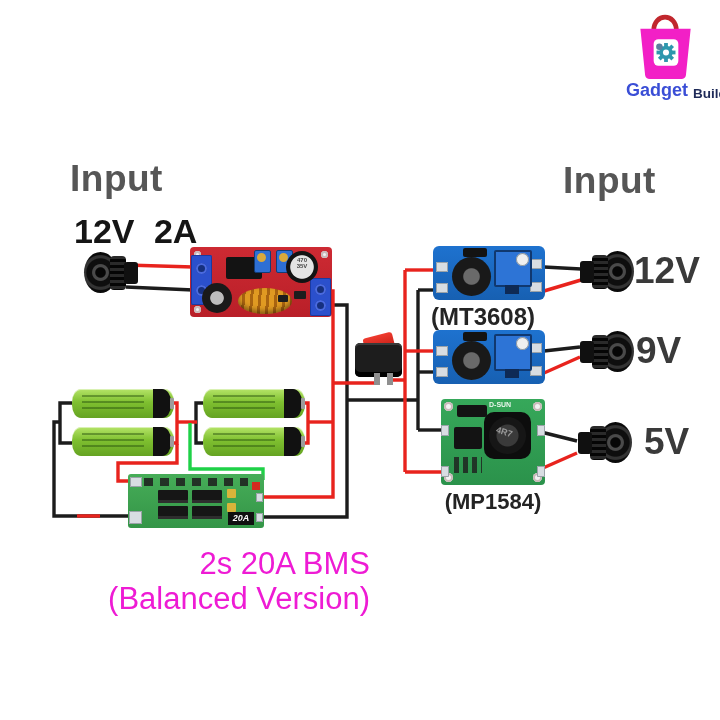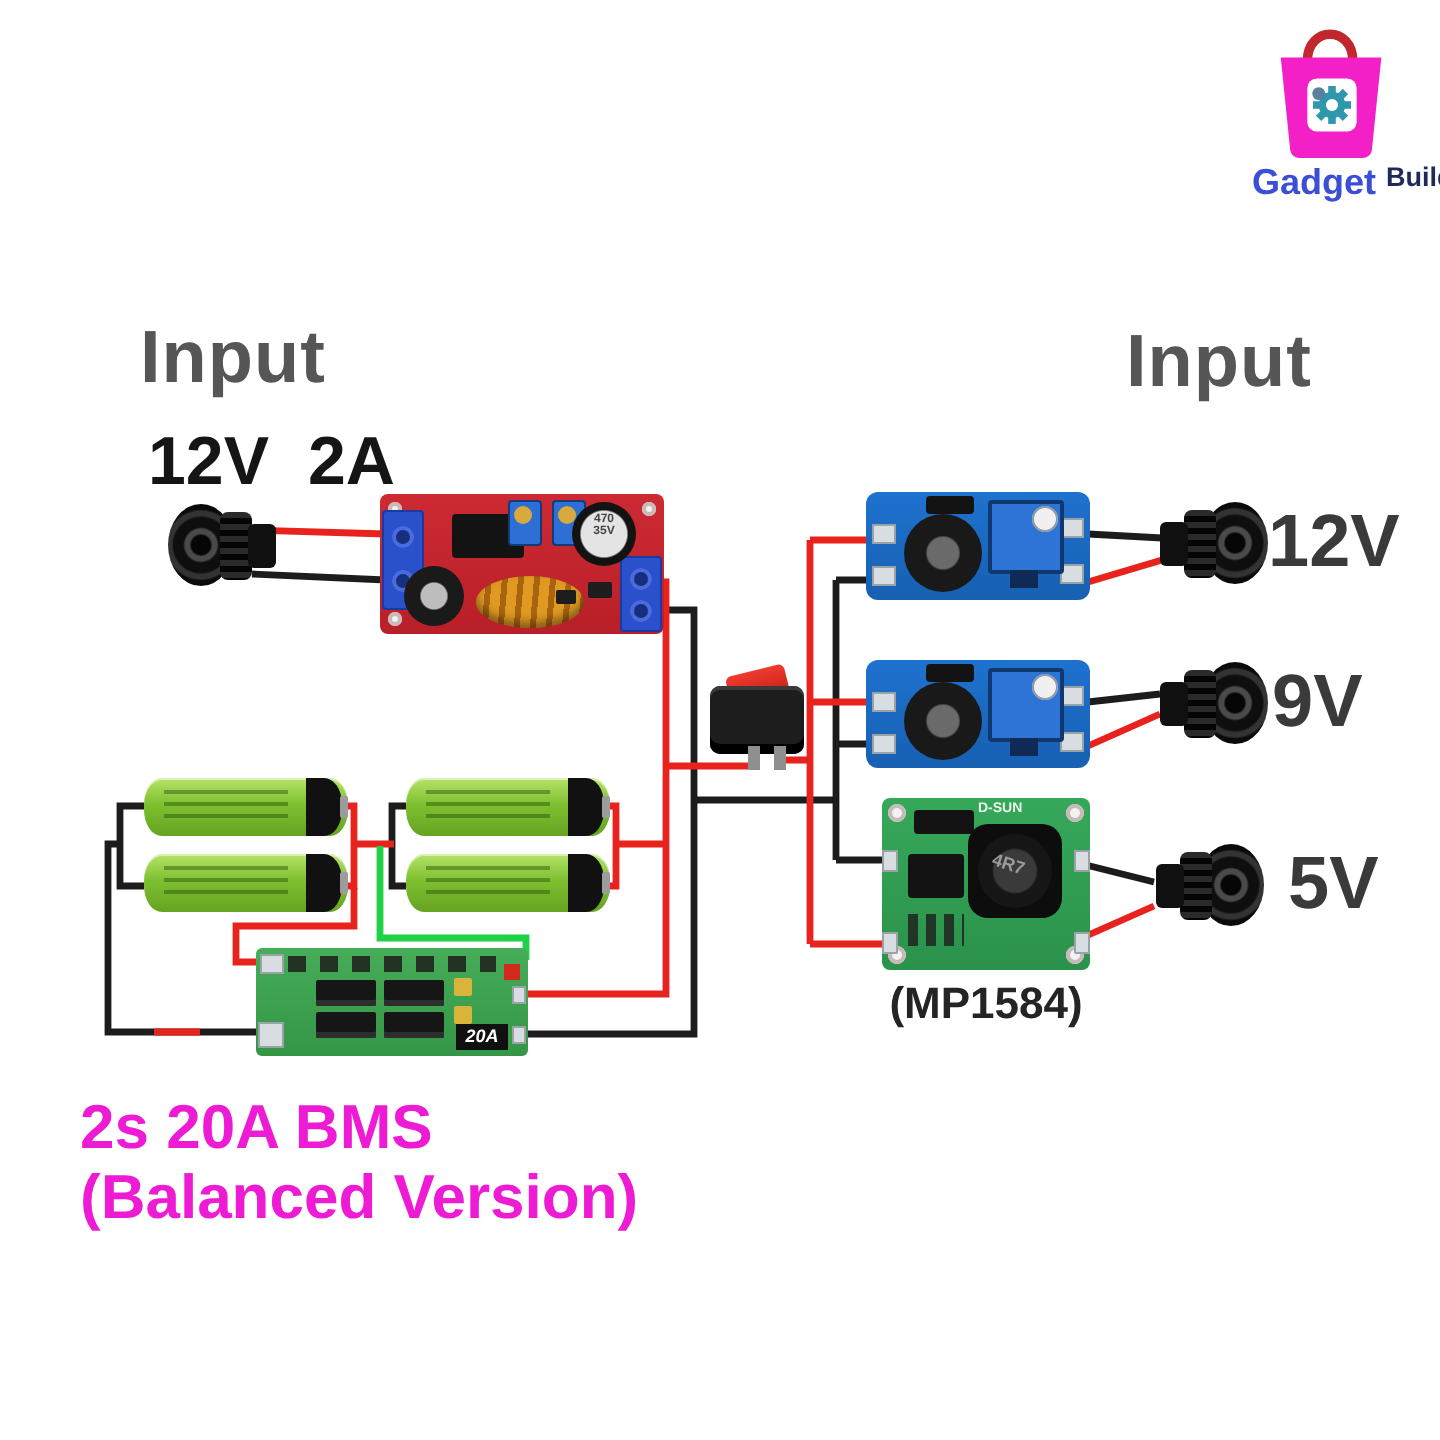--- a/index.html
+++ b/index.html
@@ -9,21 +9,21 @@
   .wires{position:absolute;left:0;top:0;width:720px;height:720px;z-index:1;}
   .layer{z-index:2;}
 
   
   .title{font-weight:bold;font-size:37px;color:#565656;letter-spacing:0.5px;}
   .spec{font-weight:bold;font-size:34px;color:#151515;word-spacing:10px;}
   .volt{font-weight:bold;font-size:37px;color:#3a3a3a;}
   .mod-label{font-weight:bold;color:#242424;text-align:center;}
 
   
-  .logo-text{display:flex;align-items:flex-start;gap:5px;}
+  .logo-text{display:flex;align-items:flex-end;gap:5px;}
   .brand1{font-size:18px;font-weight:bold;color:#3a4ed6;}
   .brand2{font-size:13.5px;font-weight:bold;color:#1e2a58;}
 
   
   .jack{width:56px;height:46px;z-index:3;}
   .jack.flip{transform:scaleX(-1);}
   .jack .face{position:absolute;left:0;top:2px;width:33px;height:41px;border-radius:50%;
     background:radial-gradient(circle at 50% 50%, #060606 0 18%, #4a4a4a 22% 30%, #0e0e0e 34% 52%, #333 56% 64%, #0a0a0a 68% 100%);}
   .jack .nut{position:absolute;left:26px;top:6px;width:16px;height:34px;border-radius:4px;
     background:repeating-linear-gradient(180deg,#2a2a2a 0 3px,#050505 3px 6px);}
@@ -56,21 +56,21 @@
   
   .bms{left:128px;top:474px;width:136px;height:54px;background:linear-gradient(#46ad58,#349547);border-radius:3px;font-style:italic;}
   .bms .toprow{position:absolute;left:16px;top:4px;width:104px;height:8px;opacity:.85;
     background:repeating-linear-gradient(90deg,#1d1d1d 0 9px,transparent 9px 16px);}
   .fet{position:absolute;width:30px;height:13px;background:#161616;border-radius:1px;box-shadow:inset 0 -3px 0 #2e2e2e;}
   .pad{position:absolute;background:#d8dde2;border-radius:1px;box-shadow:inset 0 0 0 1px #9aa2a8;}
   .gold{position:absolute;width:9px;height:9px;background:#d9b43a;border-radius:1px;}
   .bms-badge{position:absolute;left:100px;top:38px;width:26px;height:13px;background:#101010;color:#fff;
     font-size:9px;font-weight:bold;text-align:center;line-height:13px;}
   .redmark{position:absolute;width:8px;height:8px;background:#d22a1f;}
-  .caption{left:40px;top:546px;width:330px;text-align:left;color:#ee1bd4;font-weight:bold;font-size:31px;line-height:35px;}
+  .caption{left:40px;top:546px;width:330px;text-align:right;color:#ee1bd4;font-weight:normal;font-size:31px;line-height:35px;}
 
   
   .mt{width:112px;height:54px;background:linear-gradient(#1e72cf,#1760b2);border-radius:6px;}
   .mt .coil{position:absolute;left:19px;top:11px;width:39px;height:39px;border-radius:50%;
     background:radial-gradient(circle,#6a6a6a 0 28%,#191919 32%);}
   .mt .ic{left:30px;top:2px;width:24px;height:9px;}
   .mt .tp{position:absolute;left:61px;top:4px;width:34px;height:33px;background:#2d74d6;border:2px solid #10386f;border-radius:2px;}
   .mt .tp .screw2{position:absolute;right:1px;top:1px;width:13px;height:13px;border-radius:50%;
     background:radial-gradient(circle,#f0f0f0 0 60%,#b9c4cf 64%);box-shadow:inset 0 0 0 1px #8f9aa5;}
   .mt .notch{position:absolute;left:72px;top:39px;width:14px;height:9px;background:#0e2a55;}
@@ -256,20 +256,21 @@
     <span class="pad" style="left:3px;top:37px;width:12px;height:10px"></span>
     <span class="pad" style="left:97px;top:13px;width:12px;height:10px"></span>
     <span class="pad" style="left:97px;top:36px;width:12px;height:10px"></span>
     <span class="ic"></span>
     <span class="coil"></span>
     <span class="tp">
         <span class="screw2"></span>
       </span>
     <span class="notch"></span>
   </div>
+  <div class="abs layer mod-label" style="left:428px;top:303px;width:110px;font-size:24px">(MT3608)</div>
   <div class="abs layer mt" style="left:433px;top:330px">
     <span class="pad" style="left:3px;top:16px;width:12px;height:10px"></span>
     <span class="pad" style="left:3px;top:37px;width:12px;height:10px"></span>
     <span class="pad" style="left:97px;top:13px;width:12px;height:10px"></span>
     <span class="pad" style="left:97px;top:36px;width:12px;height:10px"></span>
     <span class="ic"></span>
     <span class="coil"></span>
     <span class="tp">
         <span class="screw2"></span>
       </span>

